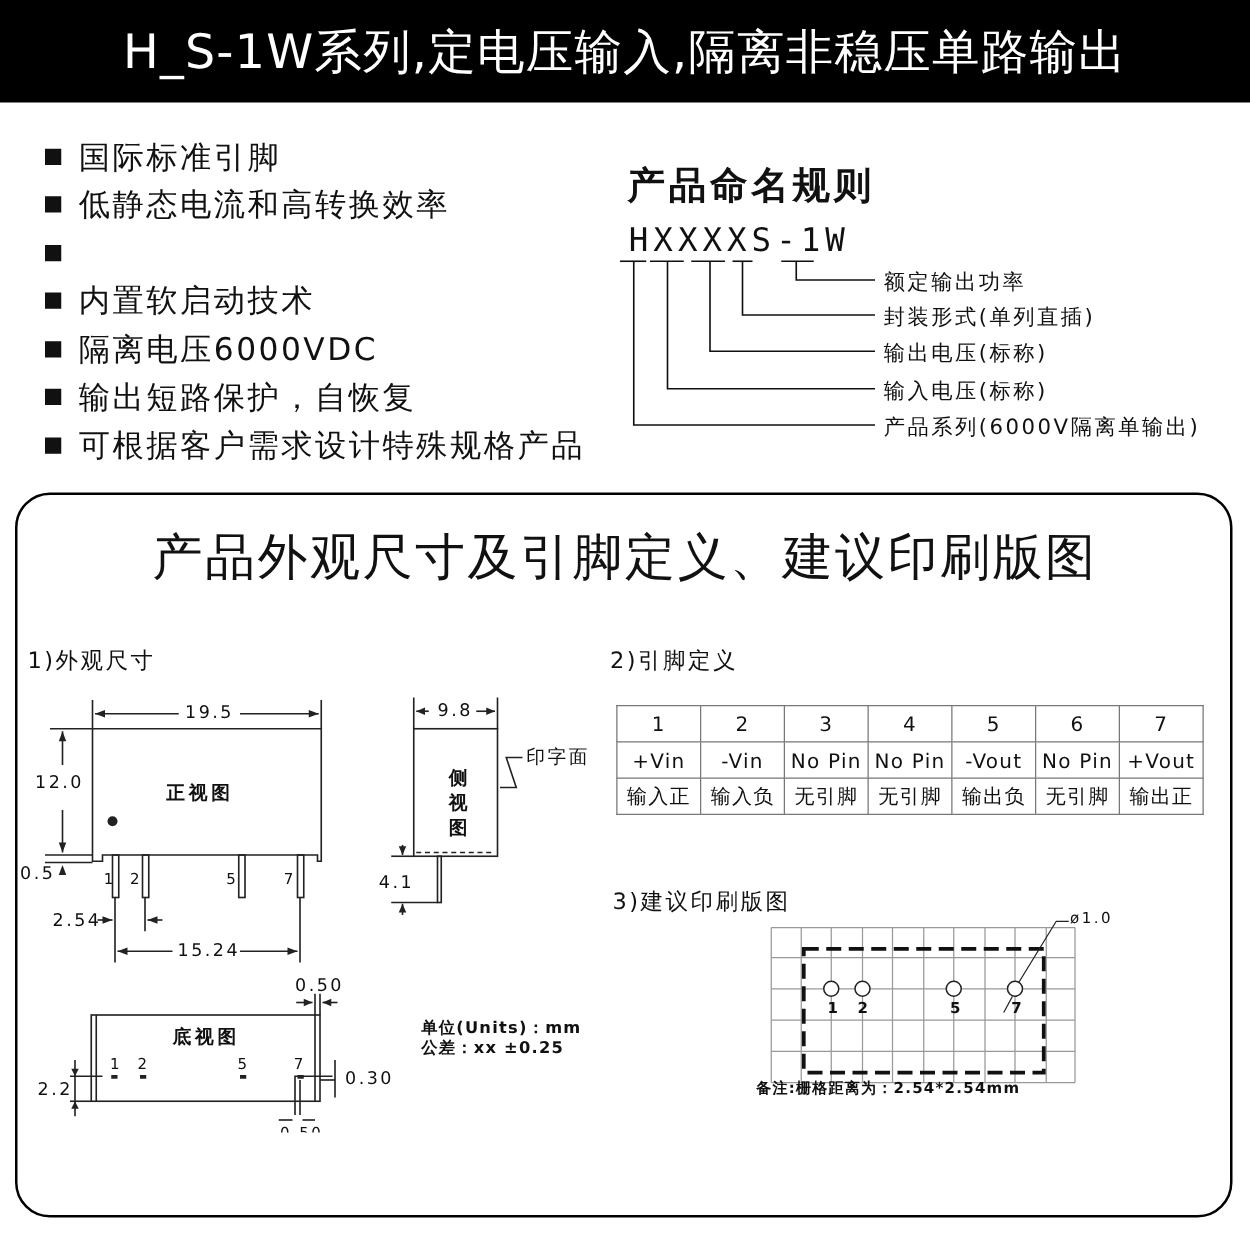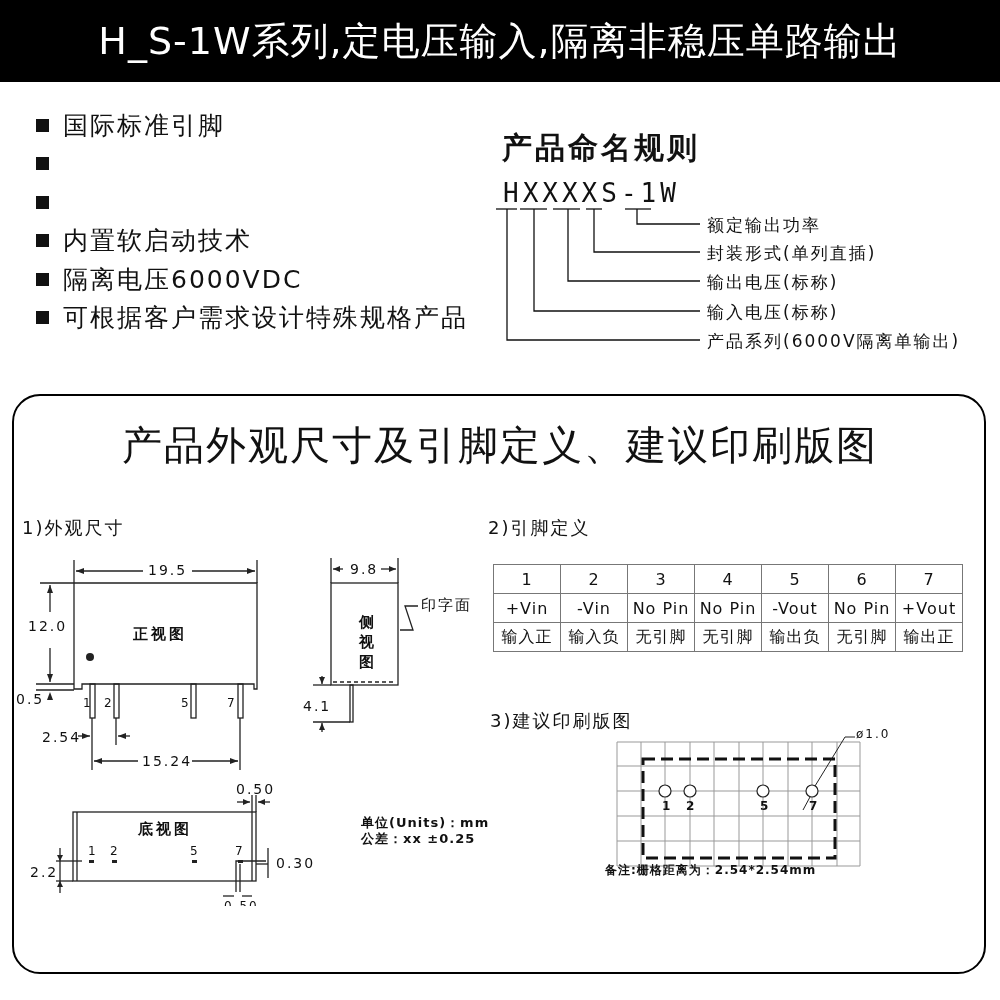--- a/index.html
+++ b/index.html
@@ -12,48 +12,53 @@
   .naming-title { position:absolute; left:502px; top:128px; font-size:30px; letter-spacing:3px; font-weight:bold;text-align:right; }
   .naming-code { position:absolute; left:503px; top:178px; font-size:26px; letter-spacing:4px; font-family:"DejaVu Sans Mono", monospace; }
   .naming-label { position:absolute; left:707px; font-size:17px; letter-spacing:2px; white-space:nowrap; }
   .panel { position:absolute; left:12px; top:394px; width:974px; height:580px; border:2.5px solid #000; border-radius:28px; box-sizing:border-box; }
   .panel-title { position:absolute; left:0; top:418px; width:1000px; text-align:center; font-size:40px; letter-spacing:2px; }
   .sec-title { position:absolute; font-size:18px; letter-spacing:2px; }
   .dim { position:absolute; font-size:14px; letter-spacing:2px; font-family:"DejaVu Sans", sans-serif; white-space:nowrap; }
   .view-label { position:absolute; font-size:15px; font-weight:bold; letter-spacing:3px; }
   table.pins { position:absolute; left:493px; top:564px; border-collapse:collapse; }
   table.pins td { border:1px solid #777; width:66px; height:28px; text-align:center; font-size:16px; padding:0; white-space:nowrap; letter-spacing:1px; }
-  .units { position:absolute; left:337px; top:815px; font-size:13px; font-weight:bold; line-height:16px; letter-spacing:1px;margin-left:24px; }
+  .units { position:absolute; left:337px; top:815px; font-size:13px; font-weight:bold; line-height:16px; letter-spacing:1px; }
   .pcb-note { position:absolute; left:605px; top:862px; font-size:12px; font-weight:bold; letter-spacing:1px; }
   svg { position:absolute; left:0; top:0; overflow:visible; }
 </style>
 </head>
 <body>
 
 <div class="header-bar"></div>
 <div class="header-title">H_S-1W系列,定电压输入,隔离非稳压单路输出</div>
 
 <div class="features">
   <div class="feature">
       <span class="bullet"></span>
       <span>国际标准引脚</span>
     </div>
   <div class="feature">
       <span class="bullet"></span>
+      <span>低静态电流和高转换效率</span>
     </div>
   <div class="feature">
       <span class="bullet"></span>
     </div>
   <div class="feature">
       <span class="bullet"></span>
       <span>内置软启动技术</span>
     </div>
   <div class="feature">
       <span class="bullet"></span>
       <span>隔离电压6000VDC</span>
+    </div>
+  <div class="feature">
+      <span class="bullet"></span>
+      <span>输出短路保护，自恢复</span>
     </div>
   <div class="feature">
       <span class="bullet"></span>
       <span>可根据客户需求设计特殊规格产品</span>
     </div>
 </div>
 
 <div class="naming-title">产品命名规则</div>
 <div class="naming-code">HXXXXS-1W</div>
 <svg width="1000" height="1000">

